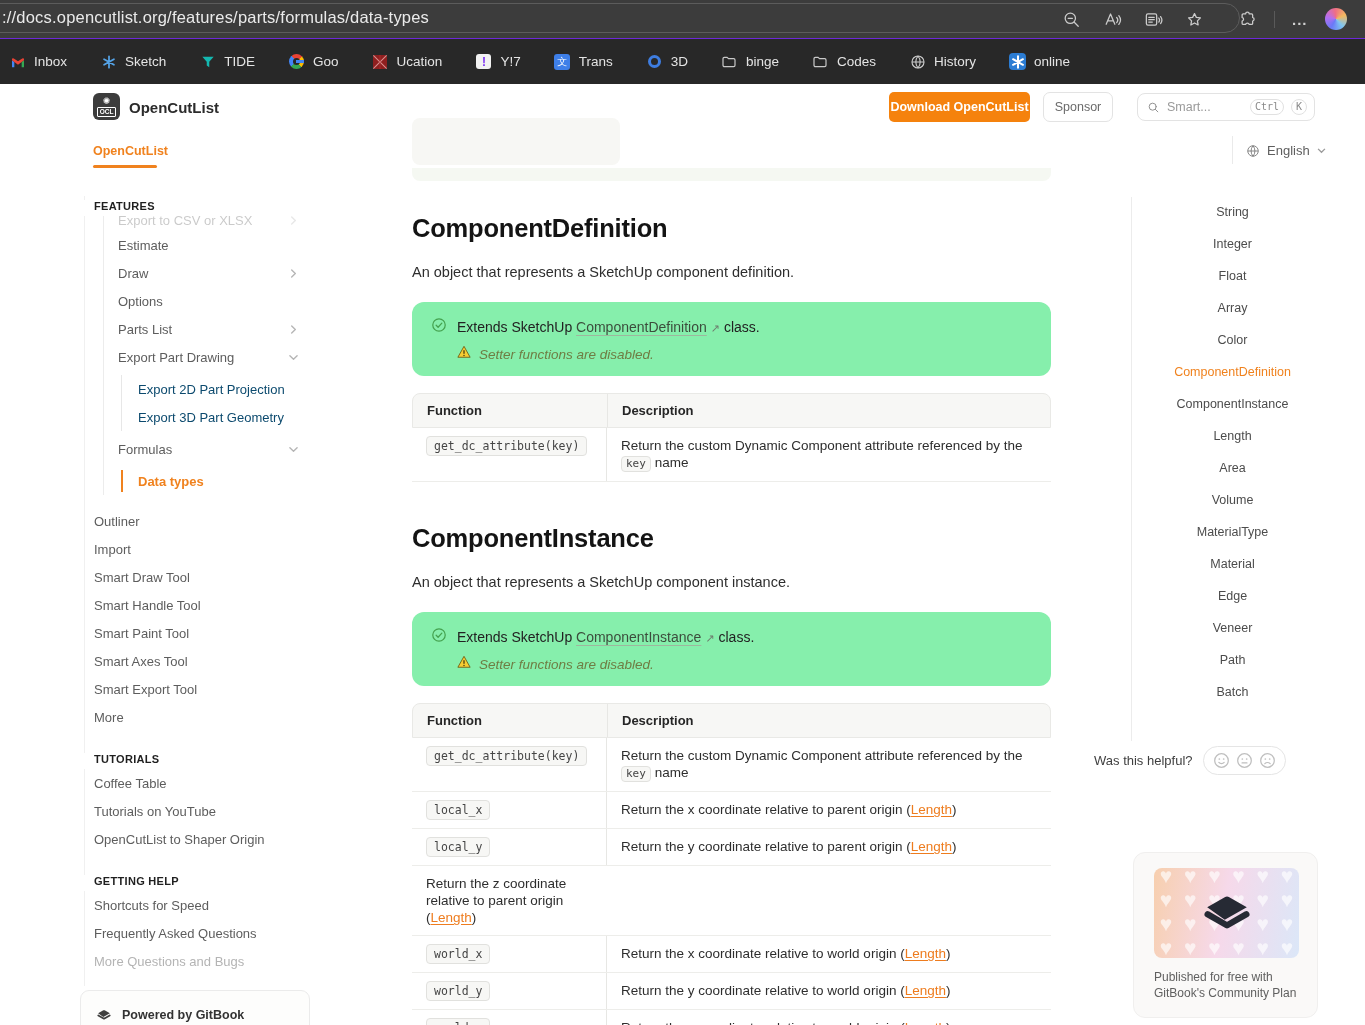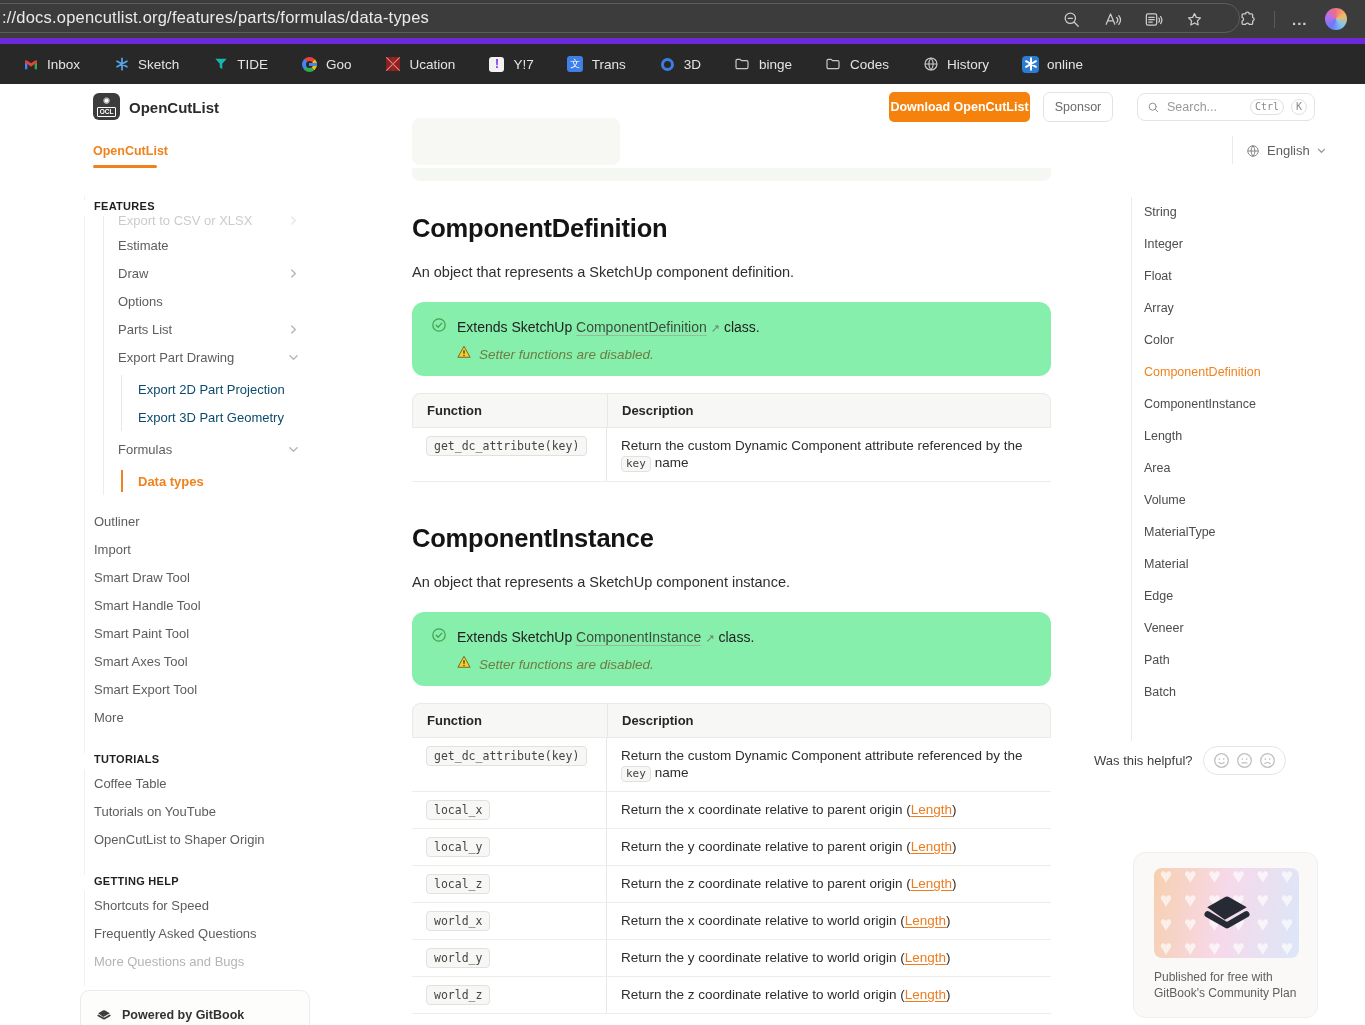--- a/index.html
+++ b/index.html
@@ -9,21 +9,21 @@
   .addr-field{position:absolute;left:-24px;top:3px;width:1264px;height:30px;border:1px solid #5c5c5c;border-radius:15px;box-sizing:border-box;}
   .url{position:absolute;left:2px;top:8px;font-size:16.5px;color:#eaeaea;letter-spacing:.2px;white-space:nowrap;}
   .addr-icons{position:absolute;left:1062px;top:0;height:38px;display:flex;align-items:center;gap:22px;}
   .ci{width:19px;height:19px;}
   .ci svg{width:19px;height:19px;stroke:#cbcbcb;fill:none;stroke-width:1.6;stroke-linecap:round;stroke-linejoin:round;}
   .chrome-right{position:absolute;left:1238px;top:0;height:38px;display:flex;align-items:center;gap:17px;}
   .vdiv{width:1px;height:17px;background:#5a5a5a;}
   .dots{color:#cfcfcf;font-size:15px;letter-spacing:1px;font-weight:bold;}
   .copilot{width:22px;height:22px;border-radius:50%;background:conic-gradient(from 210deg,#6a79f7,#b56ef0,#ef6d86,#f3b960,#7fc6f0,#6a79f7);}
   
-  .bmbar{position:absolute;left:0;top:38px;width:1365px;height:46px;background:#282828;border-top:6px solid #6d28d9;display:flex;align-items:center;gap:33px;padding-left:22px;box-sizing:border-box;}
+  .bmbar{position:absolute;left:0;top:38px;width:1365px;height:46px;background:#282828;border-top:1px solid #6d28d9;display:flex;align-items:center;gap:33px;padding-left:9px;box-sizing:border-box;}
   .bm{display:flex;align-items:center;gap:8px;color:#e4e4e4;font-size:13.5px;white-space:nowrap;}
   .bmi{width:17px;height:17px;display:inline-flex;align-items:center;justify-content:center;flex:none;}
   .bmi svg{width:16px;height:16px;}
   .gico{width:15px;height:15px;border-radius:50%;background:conic-gradient(from -40deg,#ea4335 0 90deg,#fbbc04 90deg 180deg,#34a853 180deg 270deg,#4285f4 270deg 360deg);position:relative;}
   .gico::before{content:"";position:absolute;inset:4px;background:#282828;border-radius:50%;}
   .gico::after{content:"";position:absolute;left:7px;top:6px;width:8px;height:3px;background:#4285f4;}
   .sq-translate{width:16px;height:16px;background:#3e7fe8;border-radius:3px;color:#fff;font-size:10px;display:flex;align-items:center;justify-content:center;}
   .sq-bang{width:15px;height:15px;background:#f2f2f2;border-radius:3px;color:#7b2ff2;font-weight:bold;font-size:12px;display:flex;align-items:center;justify-content:center;}
   .ring3d{width:13px;height:13px;border:3.5px solid #3e7de0;border-radius:50%;box-sizing:border-box;}
   .sq-knot{width:17px;height:17px;background:#2b7cd3;border-radius:4px;display:flex;align-items:center;justify-content:center;}
@@ -86,21 +86,21 @@
   .th:first-child{border-right:1px solid #e7e7e4;}
   .trow{display:grid;grid-template-columns:195px 1fr;border-bottom:1px solid #ededea;}
   .td-fn{padding:8px 14px;border-right:1px solid #e7e7e4;}
   .td-desc{padding:9px 14px;font-size:13.5px;color:#2e2e2e;line-height:17px;}
   .chip{display:inline-block;font-family:"DejaVu Sans Mono",monospace;font-size:11.5px;color:#454545;background:#f7f7f5;border:1px solid #e1e1de;border-radius:4px;padding:2px 7px;white-space:nowrap;}
   .chip-inline{display:inline-block;font-family:"DejaVu Sans Mono",monospace;font-size:11px;color:#454545;background:#f7f7f5;border:1px solid #e1e1de;border-radius:4px;padding:0 4px;line-height:14px;}
   .len-link{color:#ee7c1e;text-decoration:underline;text-underline-offset:2px;}
   .sect2{margin-top:42px;}
   
   .toc{position:absolute;left:1131px;top:113px;width:190px;}
-  .toc-list{border-left:1px solid #ececec;padding:9px 0 42px 12px;display:flex;flex-direction:column;gap:19px;}
+  .toc-list{border-left:1px solid #ececec;padding:9px 0 42px 12px;display:flex;flex-direction:column;gap:19px;align-items:center;}
   .toc-item{font-size:12.5px;color:#4c4c4c;line-height:13px;}
   .toc-item.active{color:#f0821e;}
   .feedback{position:absolute;left:1094px;top:662px;display:flex;align-items:center;gap:10px;}
   .fb-label{font-size:13px;color:#3f3f3f;}
   .fb-pill{display:flex;align-items:center;gap:6px;border:1px solid #e5e5e5;border-radius:16px;padding:5px 9px;}
   .fb-pill svg{width:17px;height:17px;stroke:#bfbfbf;fill:none;stroke-width:1.3;stroke-linecap:round;}
   .gb-card{position:absolute;left:1133px;top:768px;width:185px;height:166px;background:#faf9f8;border:1px solid #f0efee;border-radius:12px;padding:15px 20px 0;box-sizing:border-box;}
   .gb-art{position:relative;width:145px;height:90px;border-radius:8px;overflow:hidden;background:linear-gradient(100deg,#f7cfae,#f6d9ea 48%,#dbe7f8 100%);}
   .hearts{position:absolute;inset:-4px 0 0 0;display:grid;grid-template-columns:repeat(6,1fr);color:rgba(255,255,255,.65);font-size:21px;line-height:24px;text-align:center;}
   .gb-logo{position:absolute;left:50%;top:50%;transform:translate(-50%,-50%);width:54px;height:54px;}
@@ -245,21 +245,21 @@
     <span class="ocl">OCL</span>
   </div>
   <div class="site-title">OpenCutList</div>
   <div class="btn-download">Download OpenCutList</div>
   <div class="btn-sponsor">Sponsor</div>
   <div class="searchbox">
     <svg viewBox="0 0 24 24">
         <circle cx="10.5" cy="10.5" r="6.5"></circle>
         <path d="M15.5 15.5L20 20"></path>
       </svg>
-    <span class="search-ph">Search...</span>
+    <span class="search-ph">Smart...</span>
     <span class="kbd">Ctrl</span>
     <span class="kbd">K</span>
   </div>
   <div class="tab">OpenCutList</div>
   <div class="tab-underline"></div>
   <div class="lang-divider"></div>
   <div class="lang">
     <svg class="globe" viewBox="0 0 24 24">
         <circle cx="12" cy="12" r="9"></circle>
         <path d="M3 12h18M12 3a14 14 0 0 1 0 18M12 3a14 14 0 0 0 0 18"></path>
@@ -449,21 +449,20 @@
           </div>
           <div class="trow">
             <div class="td-fn"><span class="chip">local_x</span></div>
             <div class="td-desc"><span>Return the x coordinate relative to parent origin (</span><a class="len-link">Length</a><span>)</span></div>
           </div>
           <div class="trow">
             <div class="td-fn"><span class="chip">local_y</span></div>
             <div class="td-desc"><span>Return the y coordinate relative to parent origin (</span><a class="len-link">Length</a><span>)</span></div>
           </div>
           <div class="trow">
-            <div class="td-fn"><span class="chip">local_z</span></div>
             <div class="td-desc"><span>Return the z coordinate relative to parent origin (</span><a class="len-link">Length</a><span>)</span></div>
           </div>
           <div class="trow">
             <div class="td-fn"><span class="chip">world_x</span></div>
             <div class="td-desc"><span>Return the x coordinate relative to world origin (</span><a class="len-link">Length</a><span>)</span></div>
           </div>
           <div class="trow">
             <div class="td-fn"><span class="chip">world_y</span></div>
             <div class="td-desc"><span>Return the y coordinate relative to world origin (</span><a class="len-link">Length</a><span>)</span></div>
           </div>

